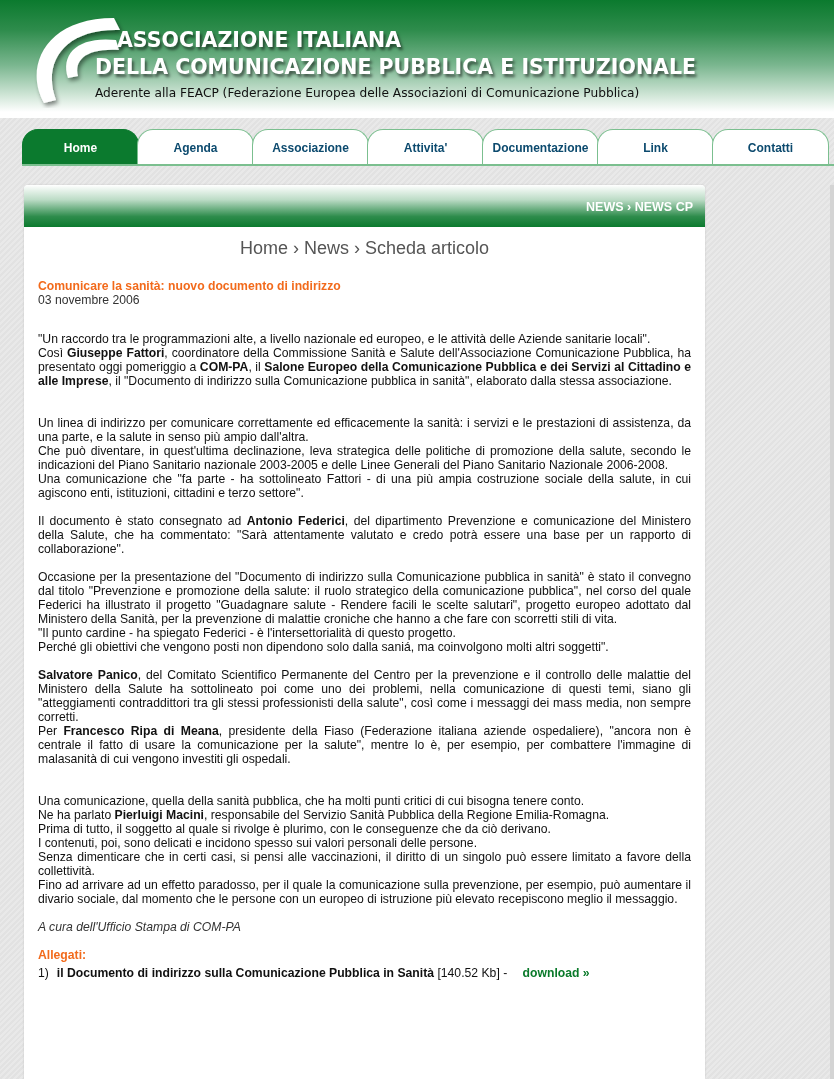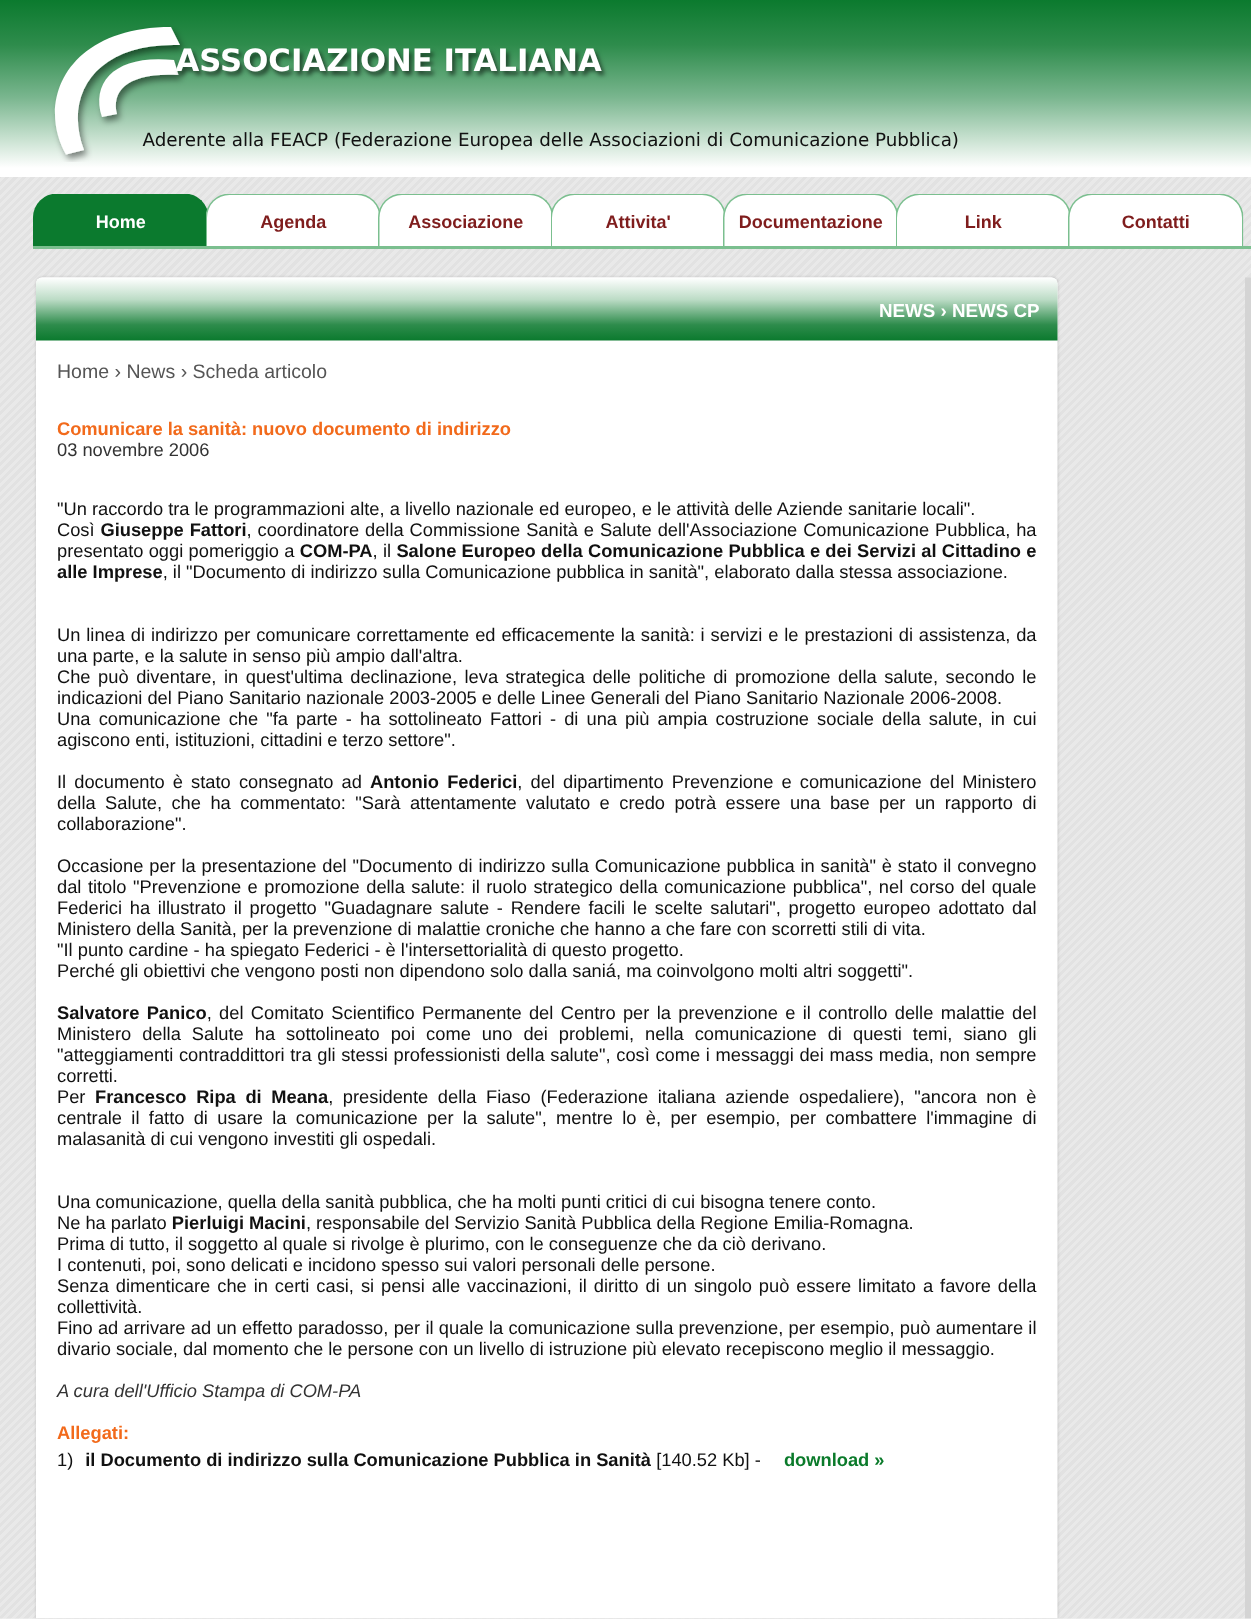--- a/index.html
+++ b/index.html
@@ -40,21 +40,21 @@
     position: absolute; left: 22px; top: 129px; width: 812px; height: 36px;
   }
   .nav-line {
     position: absolute; left: 22px; top: 164px; width: 812px; height: 2px; background: #7bbf8f;
   }
   .tab {
     position: absolute; top: 0; height: 36px; width: 117px;
     border: 1.5px solid #7bbf8f; border-bottom: none;
     border-radius: 16px 16px 0 0;
     background: #fff;
-    font-size: 12px; font-weight: bold; color: #7f1d1d;
+    font-size: 12px; font-weight: bold; color: #0c4a6e;
     text-align: center; padding-top: 11px;
     cursor: pointer;
   }
   .tab.active {
     background: #0b7a2e; color: #fff; border-color: #0b7a2e;
   }
   
   .panel {
     position: absolute; left: 24px; top: 185px; width: 681px; height: 894px;
     background: #fff;
@@ -67,21 +67,21 @@
     position: relative;
   }
   .section-path {
     position: absolute; right: 12px; top: 15px;
     font-size: 12.5px; font-weight: bold; color: #fff;
   }
   .content {
     padding: 14px 14px 0 14px;
     font-size: 12.2px; color: #111; line-height: 14px;
   }
-  .crumbs { color: #555; font-size: 13px; margin-bottom: 24px; }
+  .crumbs { color: #555; font-size: 18px; margin-bottom: 24px; text-align: center; }
   .crumbs a { color: #555; text-decoration: none; }
   .art-title { color: #f26a1b; font-weight: bold; font-size: 12.2px; }
   .art-date { color: #333; margin-bottom: 25px; }
   .p { text-align: justify; margin-bottom: 14px; }
   .p.big { margin-bottom: 28px; }
   b { font-weight: bold; }
   .credit { font-style: italic; color: #333; margin-bottom: 14px; }
   .attach-title { color: #f26a1b; font-weight: bold; margin-bottom: 4px; }
   .attach-row { color: #111; }
   .attach-row .num { margin-right: 8px; }
@@ -99,20 +99,21 @@
       <filter id="sh" x="-20%" y="-20%" width="140%" height="140%">
         <feDropShadow dx="2" dy="3" stdDeviation="2" flood-color="#000" flood-opacity="0.45"></feDropShadow>
       </filter>
     </defs>
     <g filter="url(#sh)" fill="#ffffff">
       <path d="M20 95 C 0 60, 20 10, 90 10 L 96 22 C 40 20, 18 55, 32 92 Z"></path>
       <path d="M44 70 C 36 45, 55 28, 92 32 L 95 42 C 62 40, 50 52, 54 68 Z"></path>
     </g>
   </svg>
   <div class="title1">ASSOCIAZIONE ITALIANA</div>
+  <div class="title2">DELLA COMUNICAZIONE PUBBLICA E ISTITUZIONALE</div>
   <div class="subtitle">Aderente alla FEACP (Federazione Europea delle Associazioni di Comunicazione Pubblica)</div>
 </div>
 
 <div class="nav">
   <div class="tab active" style="left:0px">Home</div>
   <div class="tab" style="left:115px">Agenda</div>
   <div class="tab" style="left:230px">Associazione</div>
   <div class="tab" style="left:345px">Attivita'</div>
   <div class="tab" style="left:460px">Documentazione</div>
   <div class="tab" style="left:575px">Link</div>
@@ -161,21 +162,21 @@
       <b>Salvatore Panico</b><span>, del Comitato Scientifico Permanente del Centro per la prevenzione e il controllo delle malattie del Ministero della Salute ha sottolineato poi come uno dei problemi, nella comunicazione di questi temi, siano gli "atteggiamenti contraddittori tra gli stessi professionisti della salute", così come i messaggi dei mass media, non sempre corretti.</span><br>
       <span>Per </span><b>Francesco Ripa di Meana</b><span>, presidente della Fiaso (Federazione italiana aziende ospedaliere), "ancora non è centrale il fatto di usare la comunicazione per la salute", mentre lo è, per esempio, per combattere l'immagine di malasanità di cui vengono investiti gli ospedali.</span>
     </div>
 
     <div class="p">
       <span>Una comunicazione, quella della sanità pubblica, che ha molti punti critici di cui bisogna tenere conto.</span><br>
       <span>Ne ha parlato </span><b>Pierluigi Macini</b><span>, responsabile del Servizio Sanità Pubblica della Regione Emilia-Romagna.</span><br>
       <span>Prima di tutto, il soggetto al quale si rivolge è plurimo, con le conseguenze che da ciò derivano.</span><br>
       <span>I contenuti, poi, sono delicati e incidono spesso sui valori personali delle persone.</span><br>
       <span>Senza dimenticare che in certi casi, si pensi alle vaccinazioni, il diritto di un singolo può essere limitato a favore della collettività.</span><br>
-      <span>Fino ad arrivare ad un effetto paradosso, per il quale la comunicazione sulla prevenzione, per esempio, può aumentare il divario sociale, dal momento che le persone con un livello di istruzione più elevato recepiscono meglio il messaggio.</span>
+      <span>Fino ad arrivare ad un effetto paradosso, per il quale la comunicazione sulla prevenzione, per esempio, può aumentare il divario sociale, dal momento che le persone con un europeo di istruzione più elevato recepiscono meglio il messaggio.</span>
     </div>
 
     <div class="credit">A cura dell'Ufficio Stampa di COM-PA</div>
 
     <div class="attach-title">Allegati:</div>
     <div class="attach-row">
       <span class="num">1)</span><b>il Documento di indirizzo sulla Comunicazione Pubblica in Sanità</b> <span>[140.52 Kb]</span><span> - </span><a href="#" class="dl">download »</a>
     </div>
   </div>
 </div>

